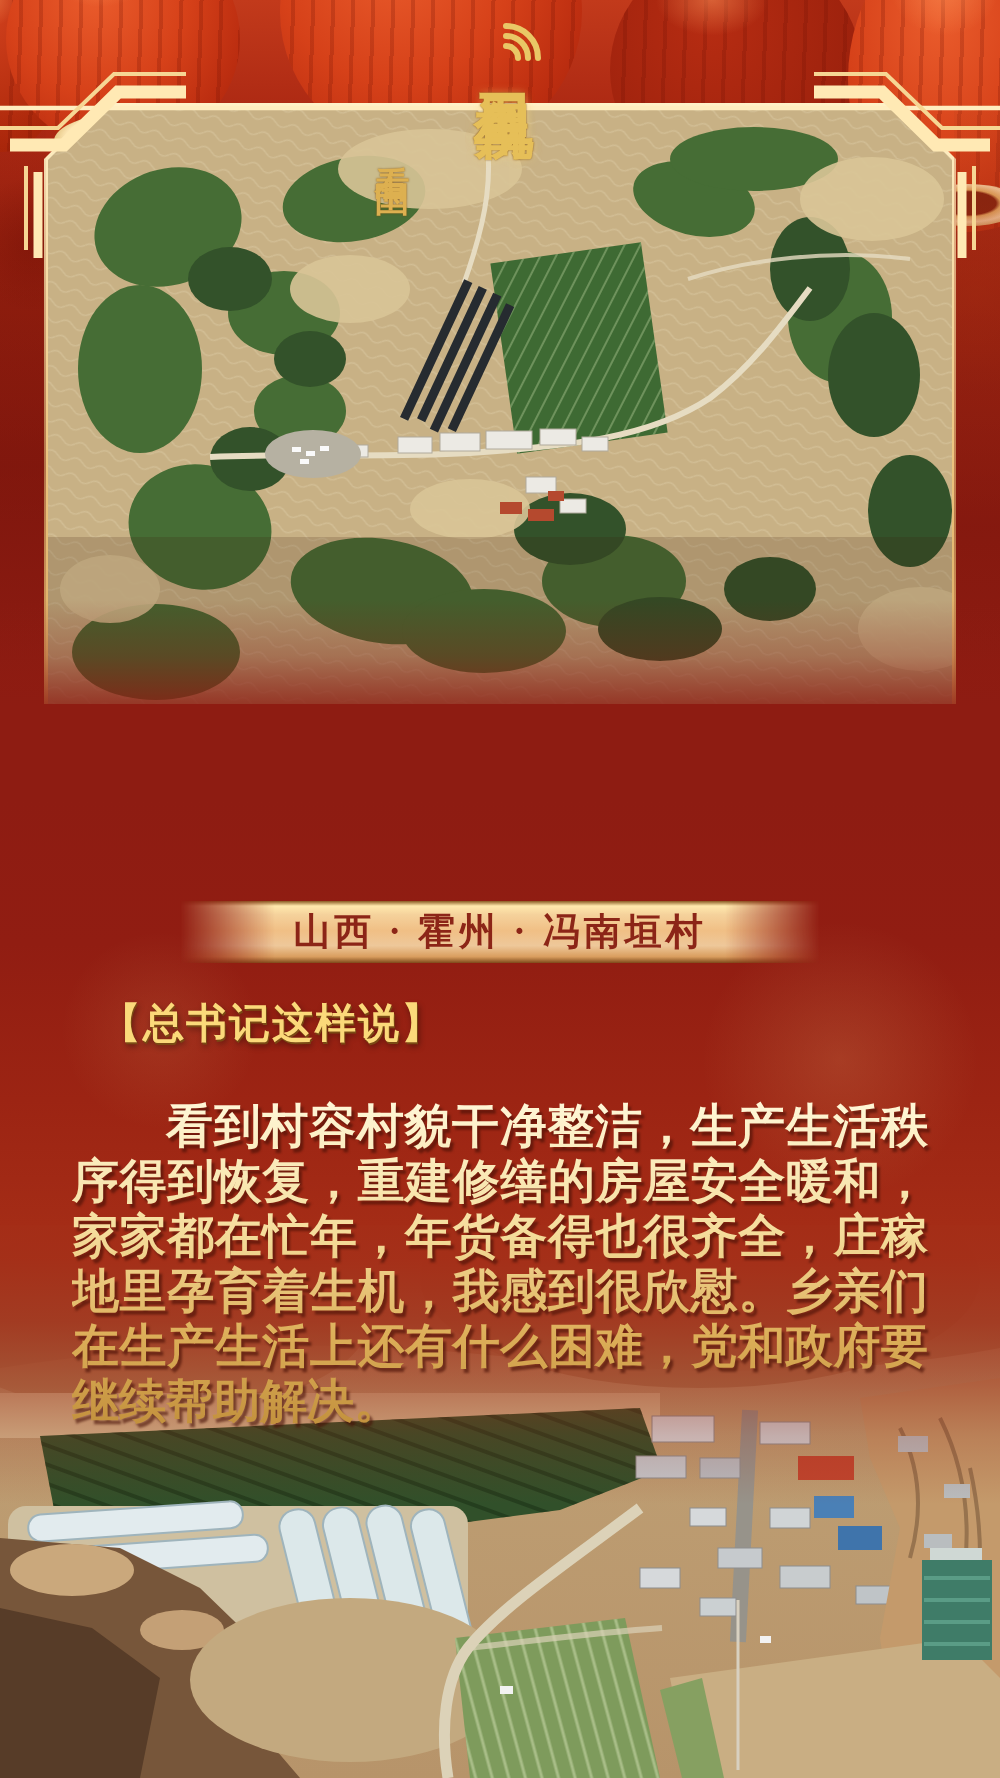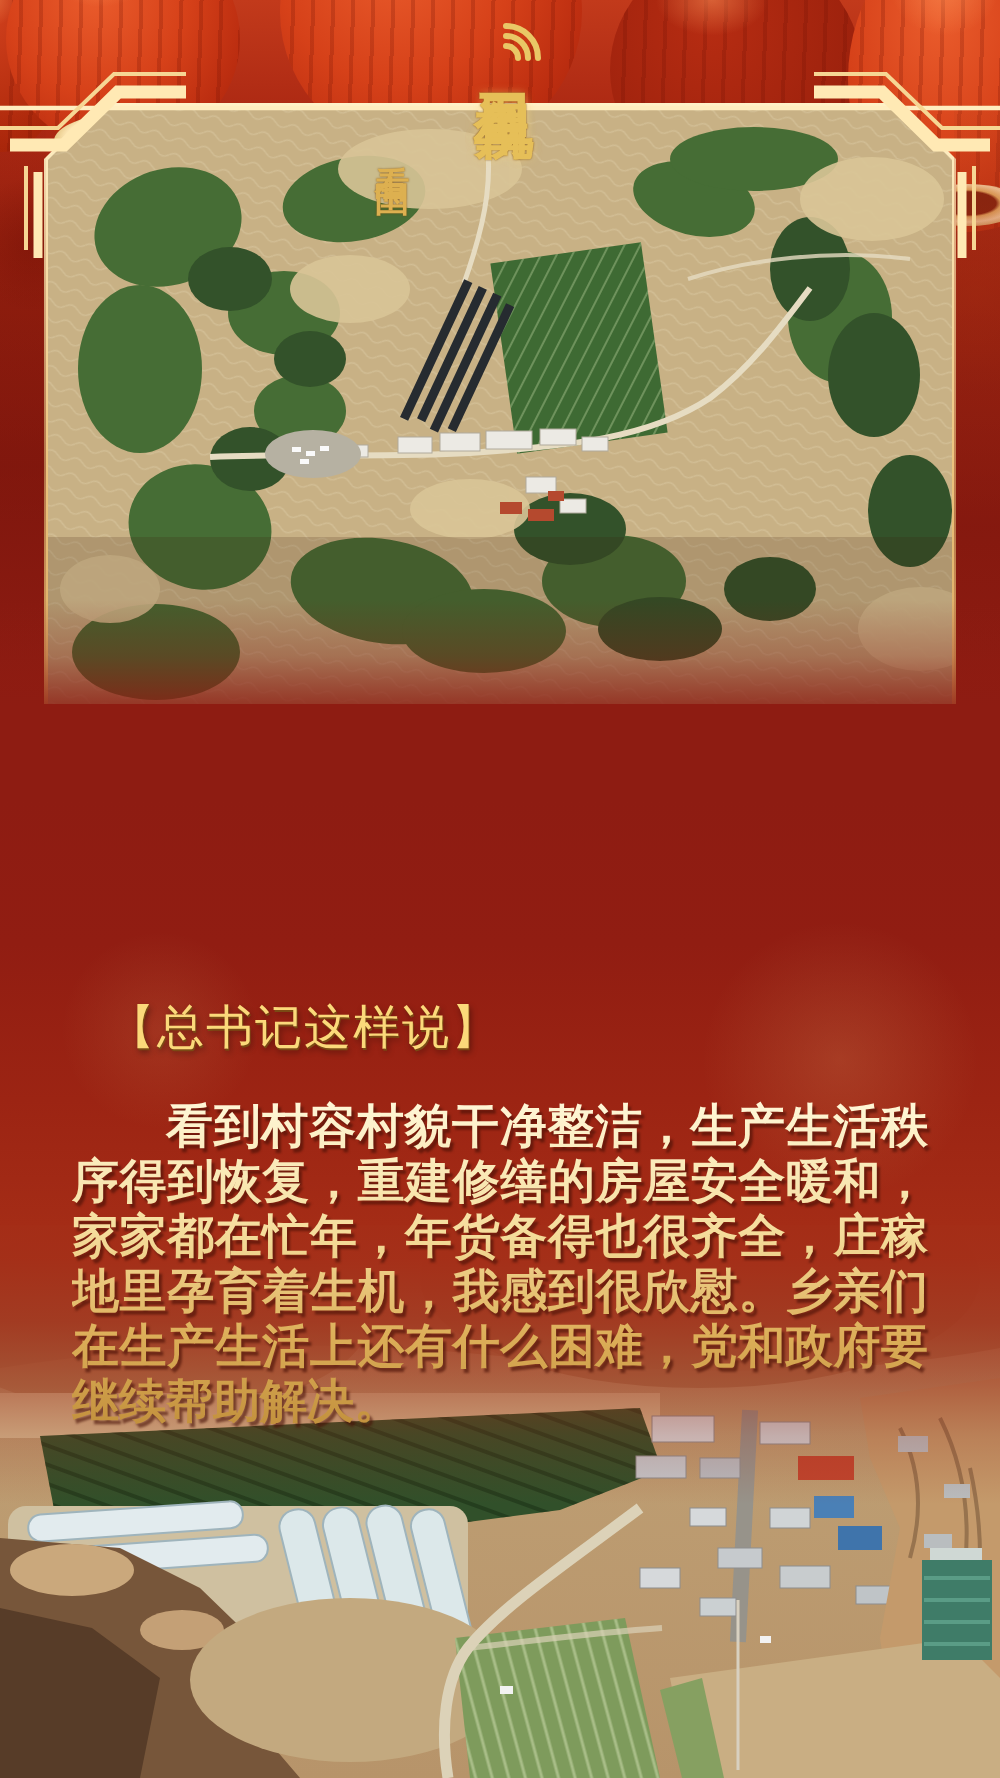--- a/index.html
+++ b/index.html
@@ -52,21 +52,21 @@
     font-size:35px;line-height:1.24;color:#f8ecd2;text-align:justify;text-indent:2em;
     word-break:break-all;text-shadow:1px 1px 2px rgba(60,5,0,.45);}
   
   .banner{position:absolute;left:180px;top:901px;width:640px;height:62px;z-index:5;
     display:flex;align-items:center;justify-content:center;
     background:linear-gradient(180deg,#8a5a22 0%,#ffe9ad 8%,#f5d29c 22%,#f0bf85 48%,#eec89a 72%,#d99d5e 90%,#7e4a1a 100%);
     -webkit-mask-image:linear-gradient(90deg,transparent 0,#000 95px,#000 545px,transparent 100%);
     mask-image:linear-gradient(90deg,transparent 0,#000 95px,#000 545px,transparent 100%);}
   .banner-text{font-size:37px;font-weight:700;color:#8c2517;letter-spacing:4px;}
   
-  .quote-heading{position:absolute;left:108px;top:996px;z-index:5;font-size:47px;font-weight:400;color:#fbd97a;
+  .quote-heading{position:absolute;left:100px;top:996px;z-index:5;font-size:41px;font-weight:700;color:#fbd97a;
     letter-spacing:2px;text-shadow:1px 2px 0 #7a4a14,2px 4px 6px rgba(0,0,0,.4);}
   .quote{position:absolute;left:72px;top:1052px;width:856px;z-index:10;
     font-size:47px;font-weight:700;line-height:1.17;text-align:justify;text-indent:2em;word-break:break-all;
     background:linear-gradient(180deg,#fff7d8 0%,#f5dd9c 40%,#dcae58 72%,#c2903c 100%);
     -webkit-background-clip:text;background-clip:text;color:#eccb72;-webkit-text-fill-color:transparent;
     filter:drop-shadow(3px 4px 1px rgba(70,15,5,.6));}
   
   .photo{position:absolute;left:0;top:1208px;width:1000px;height:570px;z-index:1;}
   .photo-fade{position:absolute;left:0;top:1208px;width:1000px;height:570px;z-index:2;pointer-events:none;
     background:linear-gradient(180deg,#a42c16 0%,rgba(164,44,22,.96) 9%,rgba(160,42,21,.8) 20%,rgba(156,40,20,.5) 31%,rgba(152,38,19,.22) 40%,rgba(152,38,19,0) 52%);}
@@ -218,20 +218,23 @@
     </svg>
     <div class="logo-main">卫星视角</div>
     <div class="logo-sub">看中国</div>
   </div>
 
   <div class="lower-bg"></div>
   <div class="sparkle s1"></div>
   <div class="sparkle s2"></div>
 
 
+  <div class="banner">
+    <span class="banner-text">山西 · 霍州 · 冯南垣村</span>
+  </div>
 
   <div class="quote-heading">【总书记这样说】</div>
   <p class="quote">看到村容村貌干净整洁，生产生活秩序得到恢复，重建修缮的房屋安全暖和，家家都在忙年，年货备得也很齐全，庄稼地里孕育着生机，我感到很欣慰。乡亲们在生产生活上还有什么困难，党和政府要继续帮助解决。</p>
 
   <div class="photo">
     <svg width="1000" height="570" viewBox="0 0 1000 570" preserveAspectRatio="none">
       <defs>
         <linearGradient id="ground" x1="0" y1="0" x2="0" y2="1">
           <stop offset="0" stop-color="#c2a478"></stop>
             <stop offset="1" stop-color="#b7946a"></stop>

